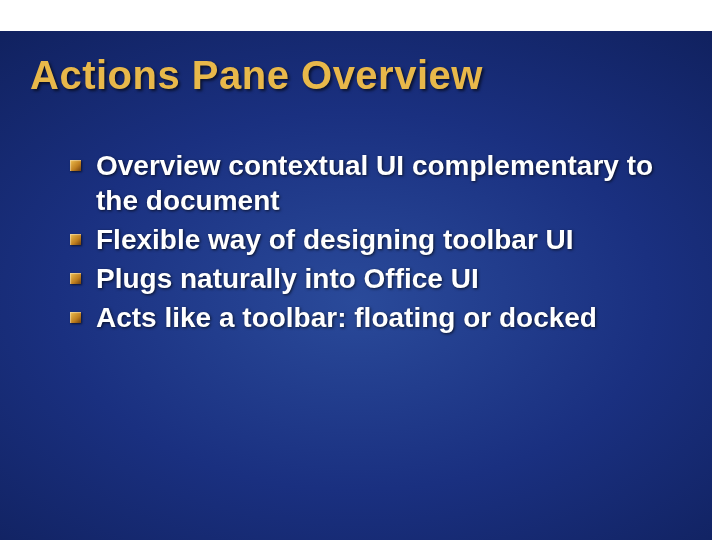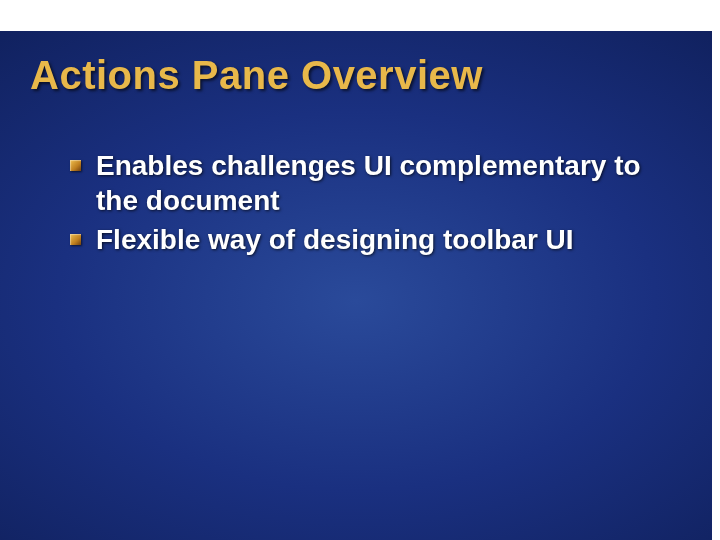--- a/index.html
+++ b/index.html
@@ -52,16 +52,18 @@
     background: linear-gradient(135deg, #f0c050 0%, #c08020 60%, #704010 100%);
     box-shadow: 1px 1px 2px rgba(0,0,0,0.6), inset 1px 1px 1px rgba(255,255,255,0.4);
   }
 </style>
 </head>
 <body>
 
 <div class="slide">
   <h1 class="title">Actions Pane Overview</h1>
   <ul class="bullets">
-    <li>Enables challenges UI complementary to the document</li>
+    <li>Overview contextual UI complementary to the document</li>
     <li>Flexible way of designing toolbar UI</li>
+    <li>Plugs naturally into Office UI</li>
+    <li>Acts like a toolbar: floating or docked</li>
   </ul>
 </div>
 
 </body></html>

